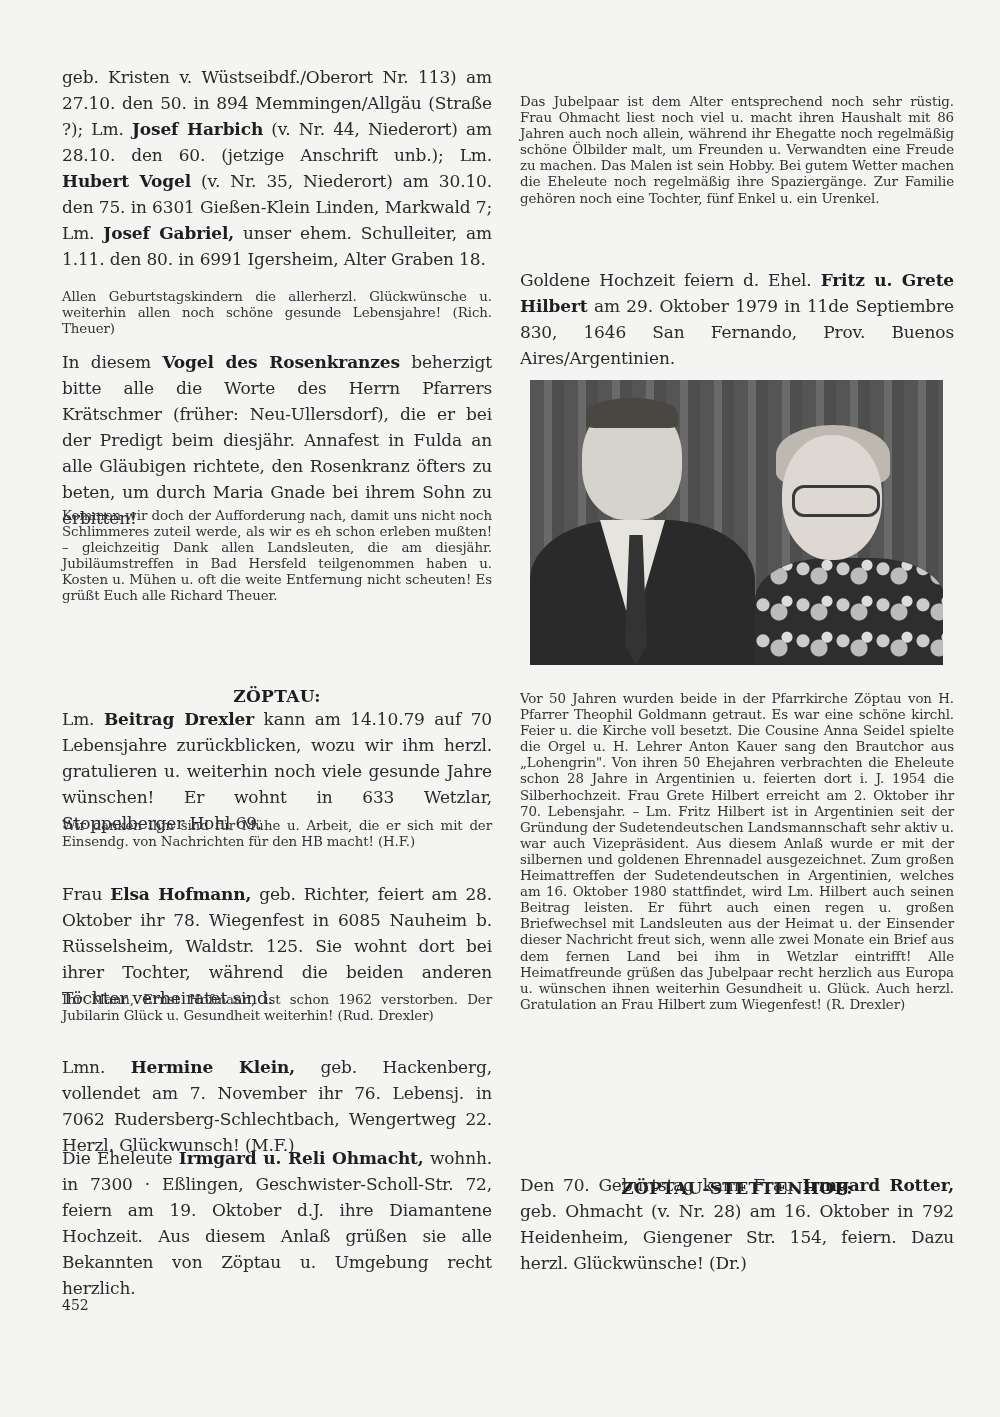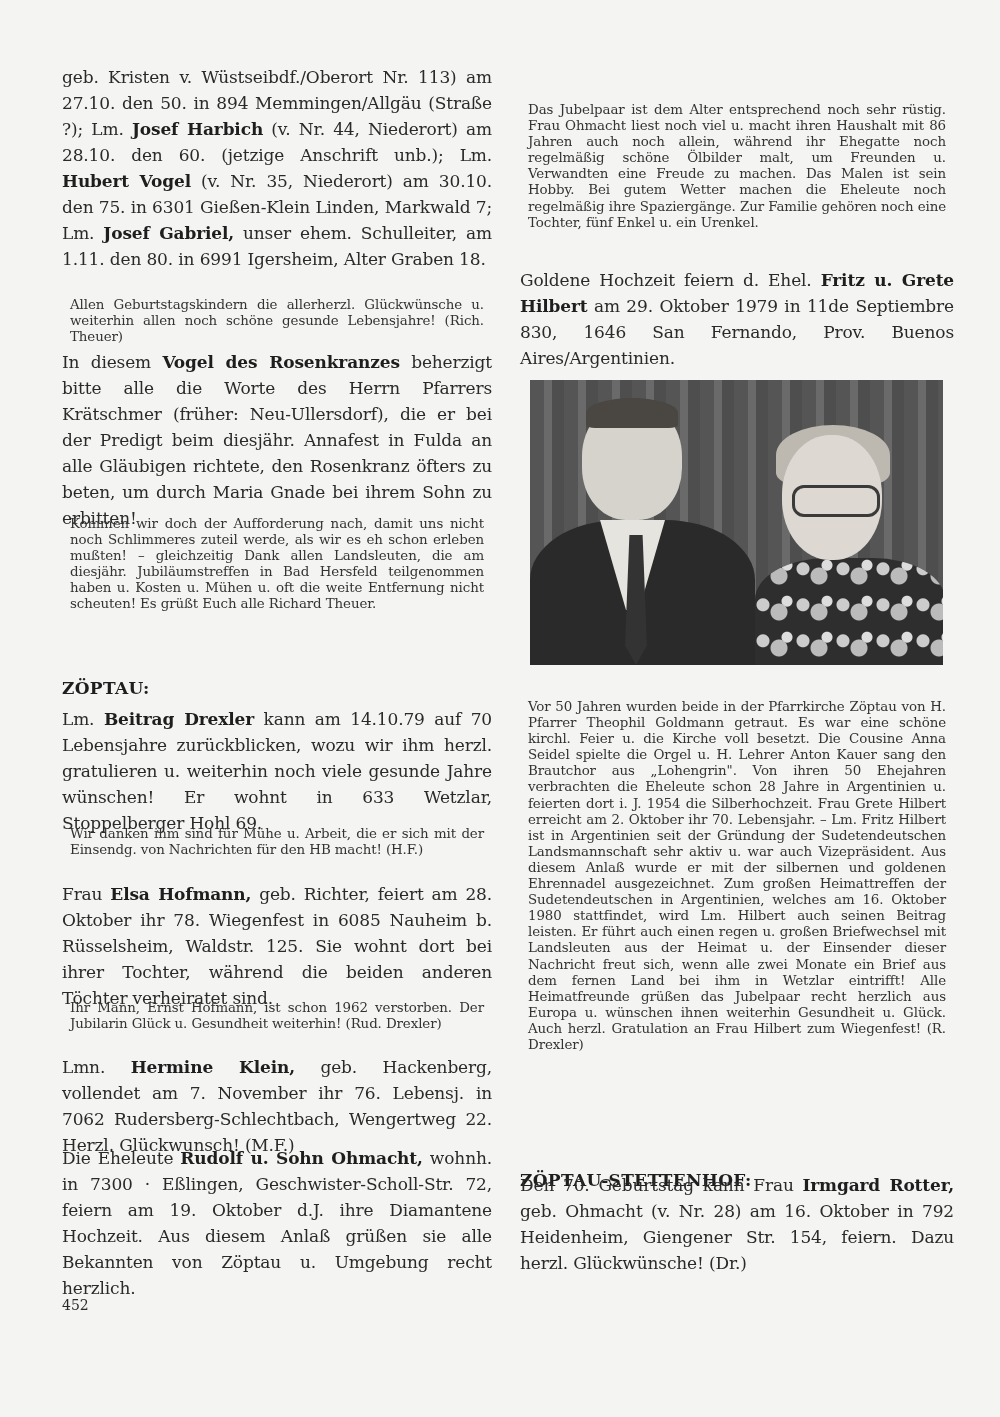--- a/index.html
+++ b/index.html
@@ -4,23 +4,23 @@
 <style>
   html, body { margin: 0; padding: 0; }
   body {
     width: 1000px; height: 1417px; background: #f4f4f2; position: relative; overflow: hidden;
     font-family: "DejaVu Serif", "Liberation Serif", serif; color: #2a2a2a;
   }
   .col { position: absolute; top: 0; }
   .col-left { left: 62px; width: 430px; }
   .col-right { left: 520px; width: 434px; }
   .big { font-size: 17px; line-height: 26px; text-align: justify; margin: 0; letter-spacing: -0.15px; }
-  .small { font-size: 13.4px; line-height: 16.1px; text-align: justify; margin: 8px; letter-spacing: -0.1px; color: #333; }
+  .small { font-size: 13.4px; line-height: 16.1px; text-align: justify; margin: 0; letter-spacing: -0.1px; color: #333; }
   .big b, .small b { font-weight: bold; color: #1e1e1e; }
-  .heading { font-size: 17px; font-weight: bold; margin: 0; letter-spacing: 0.3px; color: #1e1e1e; }
+  .heading { font-size: 17px; font-weight: bold; margin: 8px; letter-spacing: 0.3px; color: #1e1e1e; text-align: center; }
   .abs { position: absolute; left: 0; right: 0; }
   .page-number { position: absolute; left: 62px; top: 1297px; font-size: 14px; color: #2a2a2a; }
   .photo {
     position: absolute; left: 530px; top: 380px; width: 413px; height: 285px;
     background: #5a5a5a; overflow: hidden;
   }
   .photo .curtain { position: absolute; inset: 0;
     background: repeating-linear-gradient(90deg, #555 0 14px, #6a6a6a 14px 22px, #4e4e4e 22px 34px); }
   .photo .man-head { position: absolute; left: 52px; top: 22px; width: 100px; height: 118px; border-radius: 46% 46% 44% 44%; background: #d6d3cc; }
   .photo .man-hair { position: absolute; left: 56px; top: 18px; width: 92px; height: 30px; border-radius: 50% 50% 10% 10%; background: #4a4642; }
@@ -44,21 +44,21 @@
   <p class="big abs" style="top:64px">geb. Kristen v. Wüstseibdf./Oberort Nr. 113) am 27.10. den 50. in 894 Memmingen/Allgäu (Straße ?); Lm. <b>Josef Harbich</b> (v. Nr. 44, Niederort) am 28.10. den 60. (jetzige Anschrift unb.); Lm. <b>Hubert Vogel</b> (v. Nr. 35, Niederort) am 30.10. den 75. in 6301 Gießen-Klein Linden, Markwald 7; Lm. <b>Josef Gabriel,</b> unser ehem. Schulleiter, am 1.11. den 80. in 6991 Igersheim, Alter Graben 18.</p>
   <p class="small abs" style="top:289px">Allen Geburtstagskindern die allerherzl. Glückwünsche u. weiterhin allen noch schöne gesunde Lebensjahre! (Rich. Theuer)</p>
   <p class="big abs" style="top:349px">In diesem <b>Vogel des Rosenkranzes</b> beherzigt bitte alle die Worte des Herrn Pfarrers Krätschmer (früher: Neu-Ullersdorf), die er bei der Predigt beim diesjähr. Annafest in Fulda an alle Gläubigen richtete, den Rosenkranz öfters zu beten, um durch Maria Gnade bei ihrem Sohn zu erbitten!</p>
   <p class="small abs" style="top:508px">Kommen wir doch der Aufforderung nach, damit uns nicht noch Schlimmeres zuteil werde, als wir es eh schon erleben mußten! – gleichzeitig Dank allen Landsleuten, die am diesjähr. Jubiläumstreffen in Bad Hersfeld teilgenommen haben u. Kosten u. Mühen u. oft die weite Entfernung nicht scheuten! Es grüßt Euch alle Richard Theuer.</p>
   <h2 class="heading abs" style="top:678px">ZÖPTAU:</h2>
   <p class="big abs" style="top:706px">Lm. <b>Beitrag Drexler</b> kann am 14.10.79 auf 70 Lebensjahre zurückblicken, wozu wir ihm herzl. gratulieren u. weiterhin noch viele gesunde Jahre wünschen! Er wohnt in 633 Wetzlar, Stoppelberger Hohl 69.</p>
   <p class="small abs" style="top:818px">Wir danken ihm sind für Mühe u. Arbeit, die er sich mit der Einsendg. von Nachrichten für den HB macht! (H.F.)</p>
   <p class="big abs" style="top:881px">Frau <b>Elsa Hofmann,</b> geb. Richter, feiert am 28. Oktober ihr 78. Wiegenfest in 6085 Nauheim b. Rüsselsheim, Waldstr. 125. Sie wohnt dort bei ihrer Tochter, während die beiden anderen Töchter verheiratet sind.</p>
   <p class="small abs" style="top:992px">Ihr Mann, Ernst Hofmann, ist schon 1962 verstorben. Der Jubilarin Glück u. Gesundheit weiterhin! (Rud. Drexler)</p>
   <p class="big abs" style="top:1054px">Lmn. <b>Hermine Klein,</b> geb. Hackenberg, vollendet am 7. November ihr 76. Lebensj. in 7062 Rudersberg-Schlechtbach, Wengertweg 22. Herzl. Glückwunsch! (M.F.)</p>
-  <p class="big abs" style="top:1145px">Die Eheleute <b>Rudolf u. Sohn Ohmacht,</b> wohnh. in 7300 · Eßlingen, Geschwister-Scholl-Str. 72, feiern am 19. Oktober d.J. ihre Diamantene Hochzeit. Aus diesem Anlaß grüßen sie alle Bekannten von Zöptau u. Umgebung recht herzlich.</p>
+  <p class="big abs" style="top:1145px">Die Eheleute <b>Irmgard u. Reli Ohmacht,</b> wohnh. in 7300 · Eßlingen, Geschwister-Scholl-Str. 72, feiern am 19. Oktober d.J. ihre Diamantene Hochzeit. Aus diesem Anlaß grüßen sie alle Bekannten von Zöptau u. Umgebung recht herzlich.</p>
 </div>
 
 <div class="page-number">452</div>
 
 <div class="col col-right">
   <p class="small abs" style="top:94px">Das Jubelpaar ist dem Alter entsprechend noch sehr rüstig. Frau Ohmacht liest noch viel u. macht ihren Haushalt mit 86 Jahren auch noch allein, während ihr Ehegatte noch regelmäßig schöne Ölbilder malt, um Freunden u. Verwandten eine Freude zu machen. Das Malen ist sein Hobby. Bei gutem Wetter machen die Eheleute noch regelmäßig ihre Spaziergänge. Zur Familie gehören noch eine Tochter, fünf Enkel u. ein Urenkel.</p>
   <p class="big abs" style="top:267px">Goldene Hochzeit feiern d. Ehel. <b>Fritz u. Grete Hilbert</b> am 29. Oktober 1979 in 11de Septiembre 830, 1646 San Fernando, Prov. Buenos Aires/Argentinien.</p>
   <p class="small abs" style="top:691px">Vor 50 Jahren wurden beide in der Pfarrkirche Zöptau von H. Pfarrer Theophil Goldmann getraut. Es war eine schöne kirchl. Feier u. die Kirche voll besetzt. Die Cousine Anna Seidel spielte die Orgel u. H. Lehrer Anton Kauer sang den Brautchor aus „Lohengrin". Von ihren 50 Ehejahren verbrachten die Eheleute schon 28 Jahre in Argentinien u. feierten dort i. J. 1954 die Silberhochzeit. Frau Grete Hilbert erreicht am 2. Oktober ihr 70. Lebensjahr. – Lm. Fritz Hilbert ist in Argentinien seit der Gründung der Sudetendeutschen Landsmannschaft sehr aktiv u. war auch Vizepräsident. Aus diesem Anlaß wurde er mit der silbernen und goldenen Ehrennadel ausgezeichnet. Zum großen Heimattreffen der Sudetendeutschen in Argentinien, welches am 16. Oktober 1980 stattfindet, wird Lm. Hilbert auch seinen Beitrag leisten. Er führt auch einen regen u. großen Briefwechsel mit Landsleuten aus der Heimat u. der Einsender dieser Nachricht freut sich, wenn alle zwei Monate ein Brief aus dem fernen Land bei ihm in Wetzlar eintrifft! Alle Heimatfreunde grüßen das Jubelpaar recht herzlich aus Europa u. wünschen ihnen weiterhin Gesundheit u. Glück. Auch herzl. Gratulation an Frau Hilbert zum Wiegenfest! (R. Drexler)</p>
   <h2 class="heading abs" style="top:1170px">ZÖPTAU-STETTENHOF:</h2>
   <p class="big abs" style="top:1172px">Den 70. Geburtstag kann Frau <b>Irmgard Rotter,</b> geb. Ohmacht (v. Nr. 28) am 16. Oktober in 792 Heidenheim, Giengener Str. 154, feiern. Dazu herzl. Glückwünsche! (Dr.)</p>

